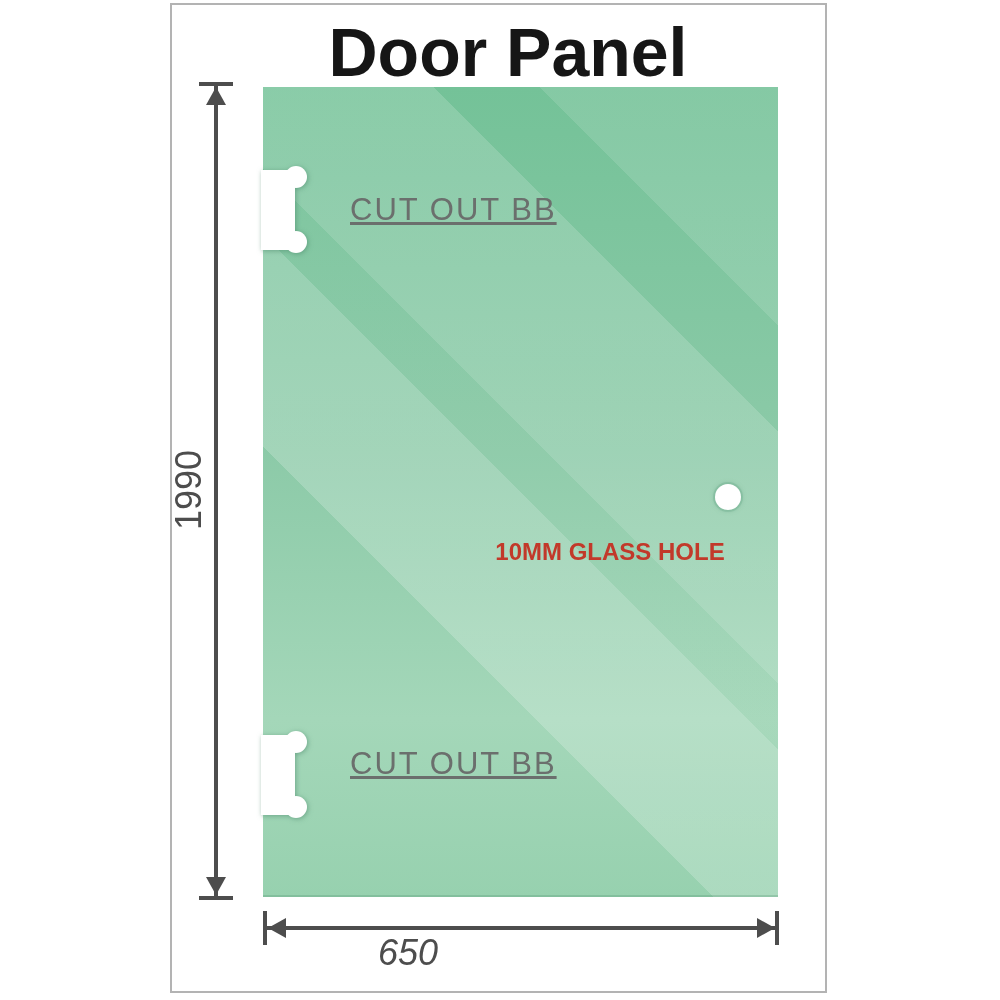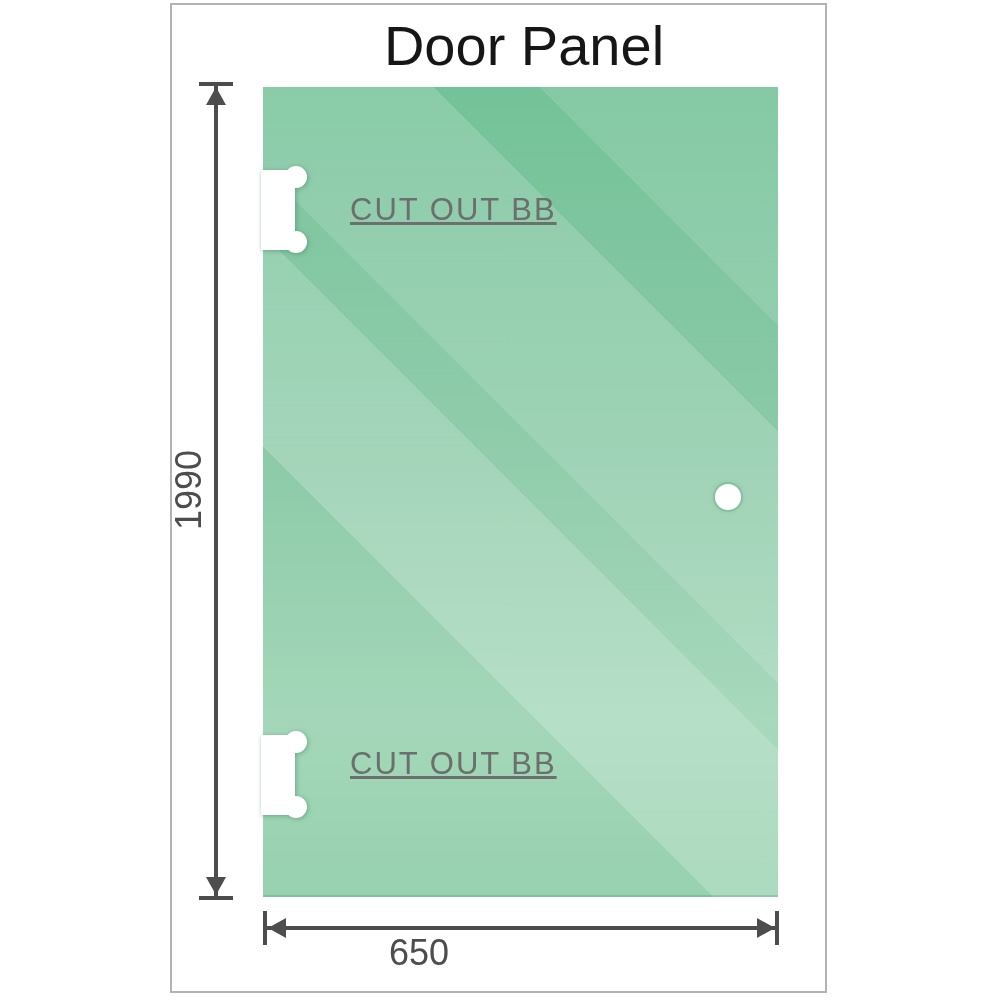--- a/index.html
+++ b/index.html
@@ -20,25 +20,25 @@
     position: absolute;
     left: 170px;
     top: 3px;
     width: 653px;
     height: 986px;
     border: 2px solid #b3b3b3;
     background: #ffffff;
   }
   .title {
     position: absolute;
-    left: 524px;
+    left: 508px;
     top: 13px;
     transform: translateX(-50%);
-    font-size: 56px;
-    font-weight: normal;
+    font-size: 68px;
+    font-weight: bold;
     color: #161616;
     white-space: nowrap;
     letter-spacing: 0px;
   }
   
   .glass-panel {
     position: absolute;
     left: 263px;
     top: 87px;
     width: 515px;
@@ -97,23 +97,24 @@
     font-size: 36px;
     color: #4d4d4d;
     white-space: nowrap;
   }
   .dim-label-height {
     left: 189px;
     top: 490px;
     transform: translate(-50%, -50%) rotate(-90deg);
   }
   .dim-label-width {
-    left: 419px;
+    left: 408px;
     top: 953px;
     transform: translate(-50%, -50%);
+    font-style: italic;
   }
   
   .glass-hole {
     position: absolute;
     left: 715px;
     top: 484px;
     width: 26px;
     height: 26px;
     border-radius: 50%;
     background: #ffffff;
@@ -150,20 +151,21 @@
   <div class="cutout-label" style="top:192px;">CUT OUT BB</div>
 
   <div class="cutout">
     <div class="co-rect" style="top:735px;"></div>
     <div class="co-bump" style="top:731px;"></div>
     <div class="co-bump" style="top:796px;"></div>
   </div>
   <div class="cutout-label" style="top:746px;">CUT OUT BB</div>
 
   <div class="glass-hole"></div>
+  <div class="hole-label">10MM GLASS HOLE</div>
 
   <div class="dim-tick" style="left:199px; top:82px; width:34px; height:4px;"></div>
   <div class="dim-line" style="left:214px; top:84px; width:4px; height:812px;"></div>
   <div class="arrow arrow-up" style="left:206px; top:87px;"></div>
   <div class="arrow arrow-down" style="left:206px; top:877px;"></div>
   <div class="dim-tick" style="left:199px; top:896px; width:34px; height:4px;"></div>
   <div class="dim-label dim-label-height">1990</div>
 
   <div class="dim-tick" style="left:263px; top:911px; width:4px; height:34px;"></div>
   <div class="dim-line" style="left:266px; top:926px; width:510px; height:4px;"></div>

